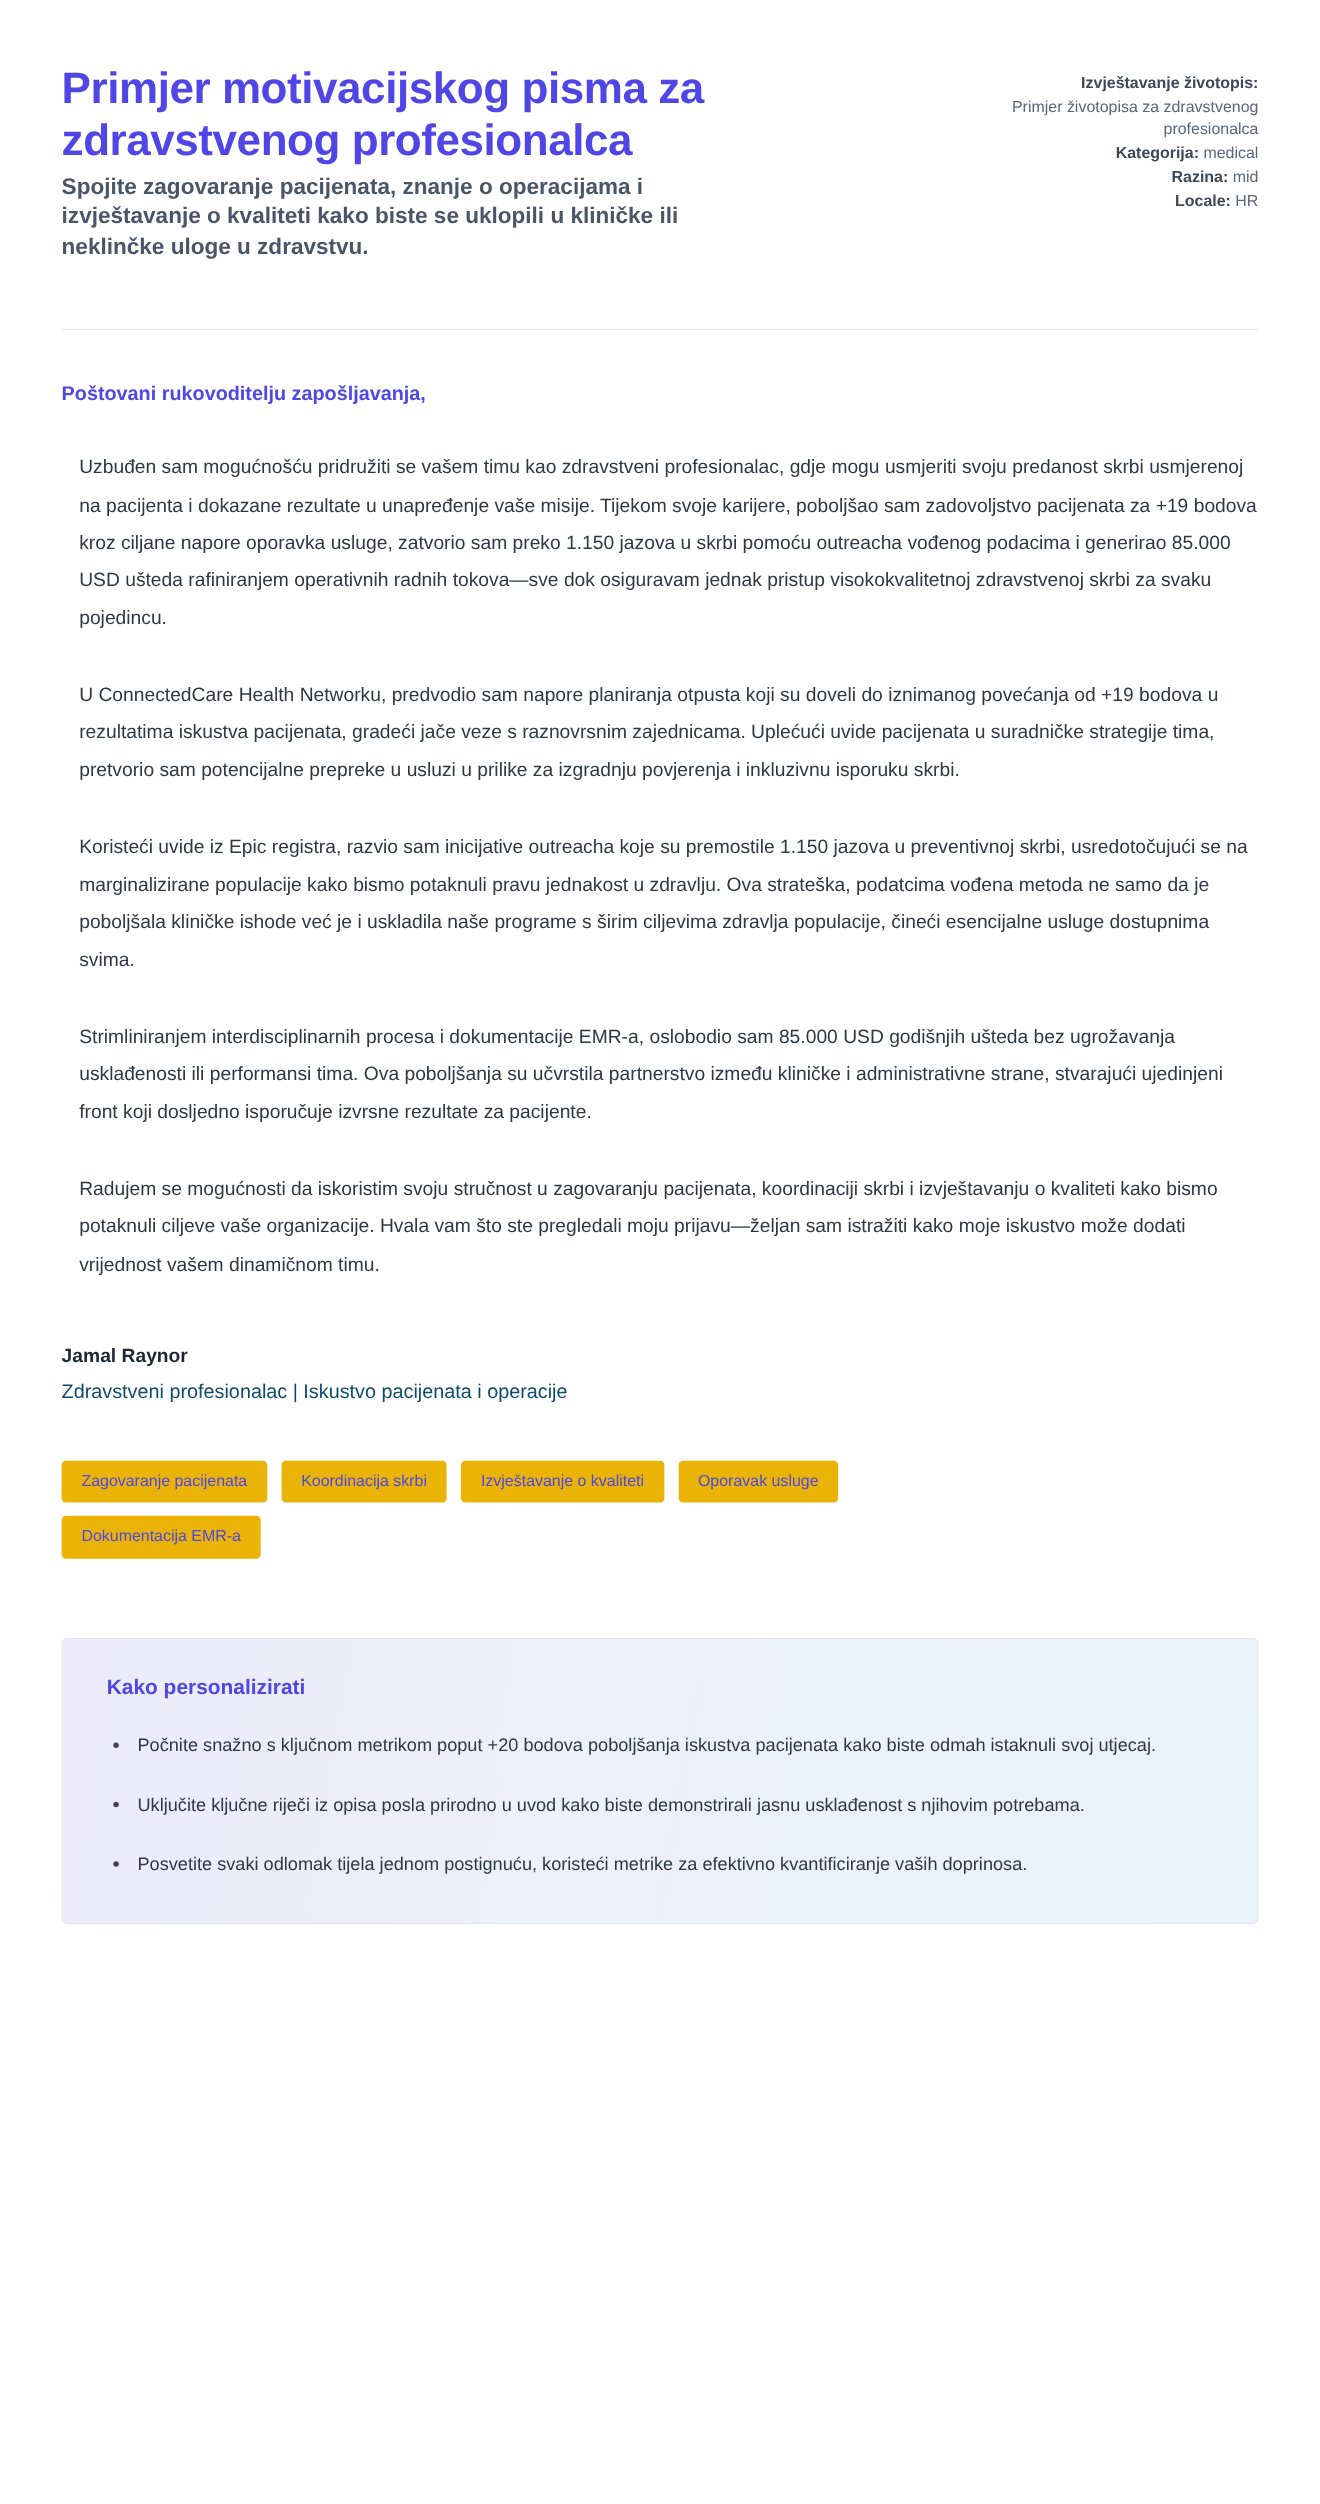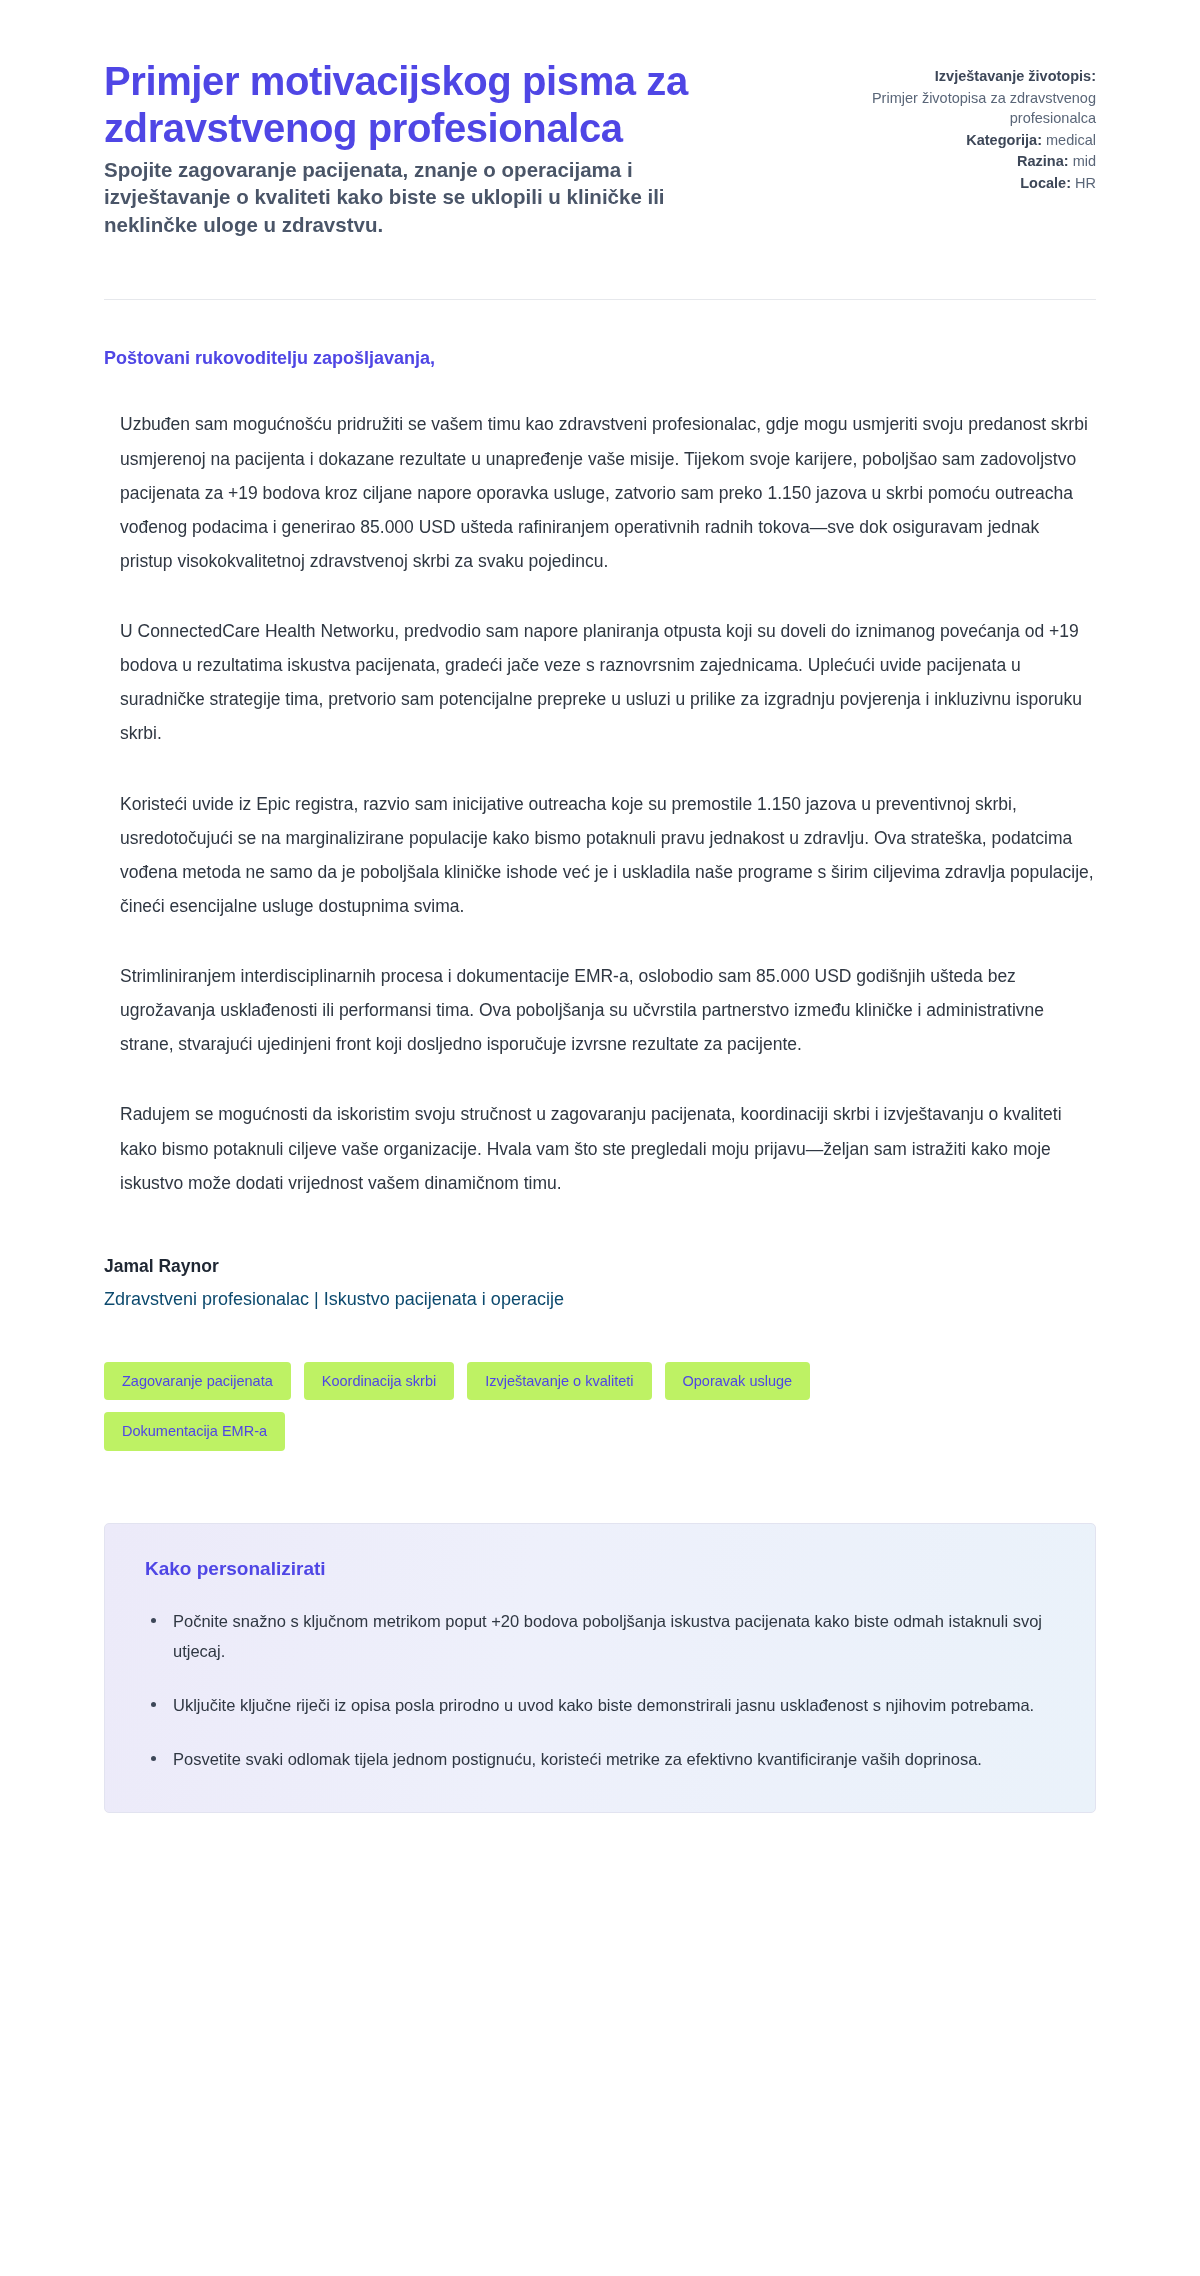--- a/index.html
+++ b/index.html
@@ -10,21 +10,21 @@
   }
   body {
     width: 1200px;
     min-height: 2276px;
     font-family: "Liberation Sans", sans-serif;
     color: #2d3748;
   }
 
   .page {
     width: 1200px;
-    padding: 0 104px;
+    padding: 0 56px;
   }
 
   
   .header {
     display: flex;
     align-items: flex-start;
     justify-content: space-between;
     padding-top: 58px;
     gap: 40px;
   }
@@ -103,21 +103,21 @@
 
   
   .tags {
     margin-top: 52px;
     display: flex;
     flex-wrap: wrap;
     gap: 12px 13px;
     max-width: 880px;
   }
   .tag {
-    background: #bef264;
+    background: #eab308;
     color: #4f46e5;
     font-size: 14.5px;
     line-height: 1;
     padding: 12px 18px;
     border-radius: 4px;
     white-space: nowrap;
     font-weight: 400;
   }
 
   

